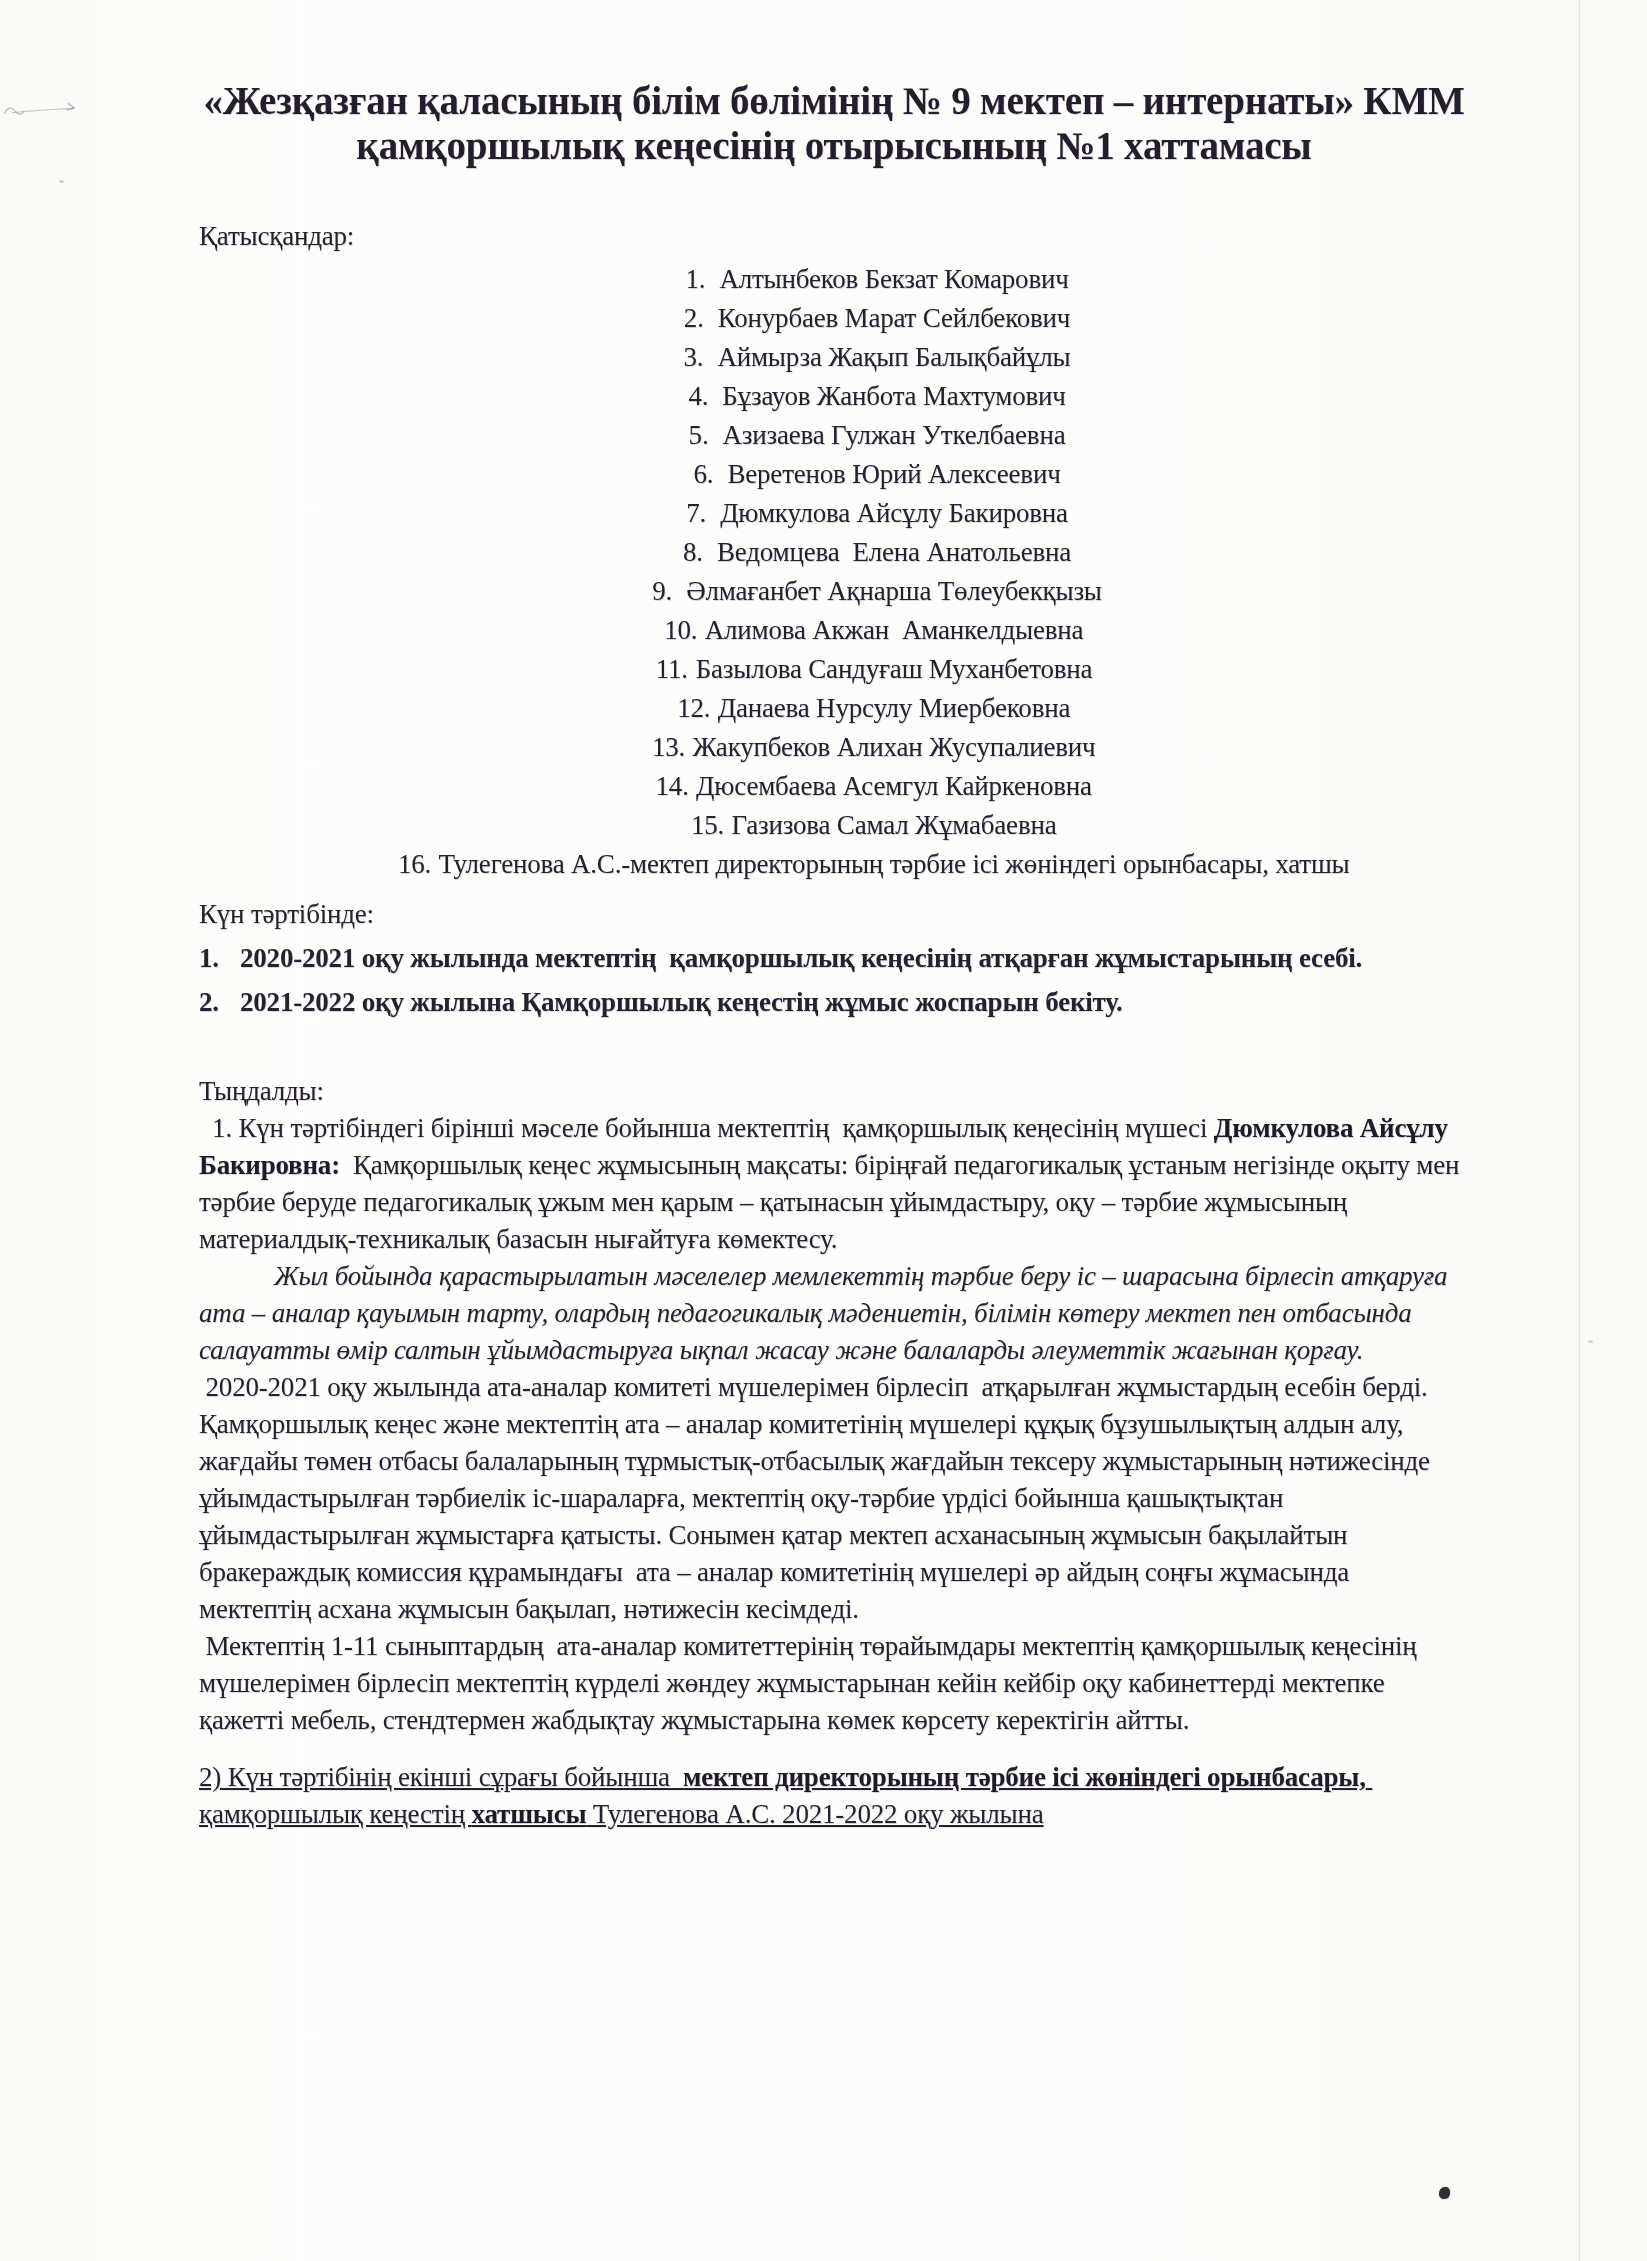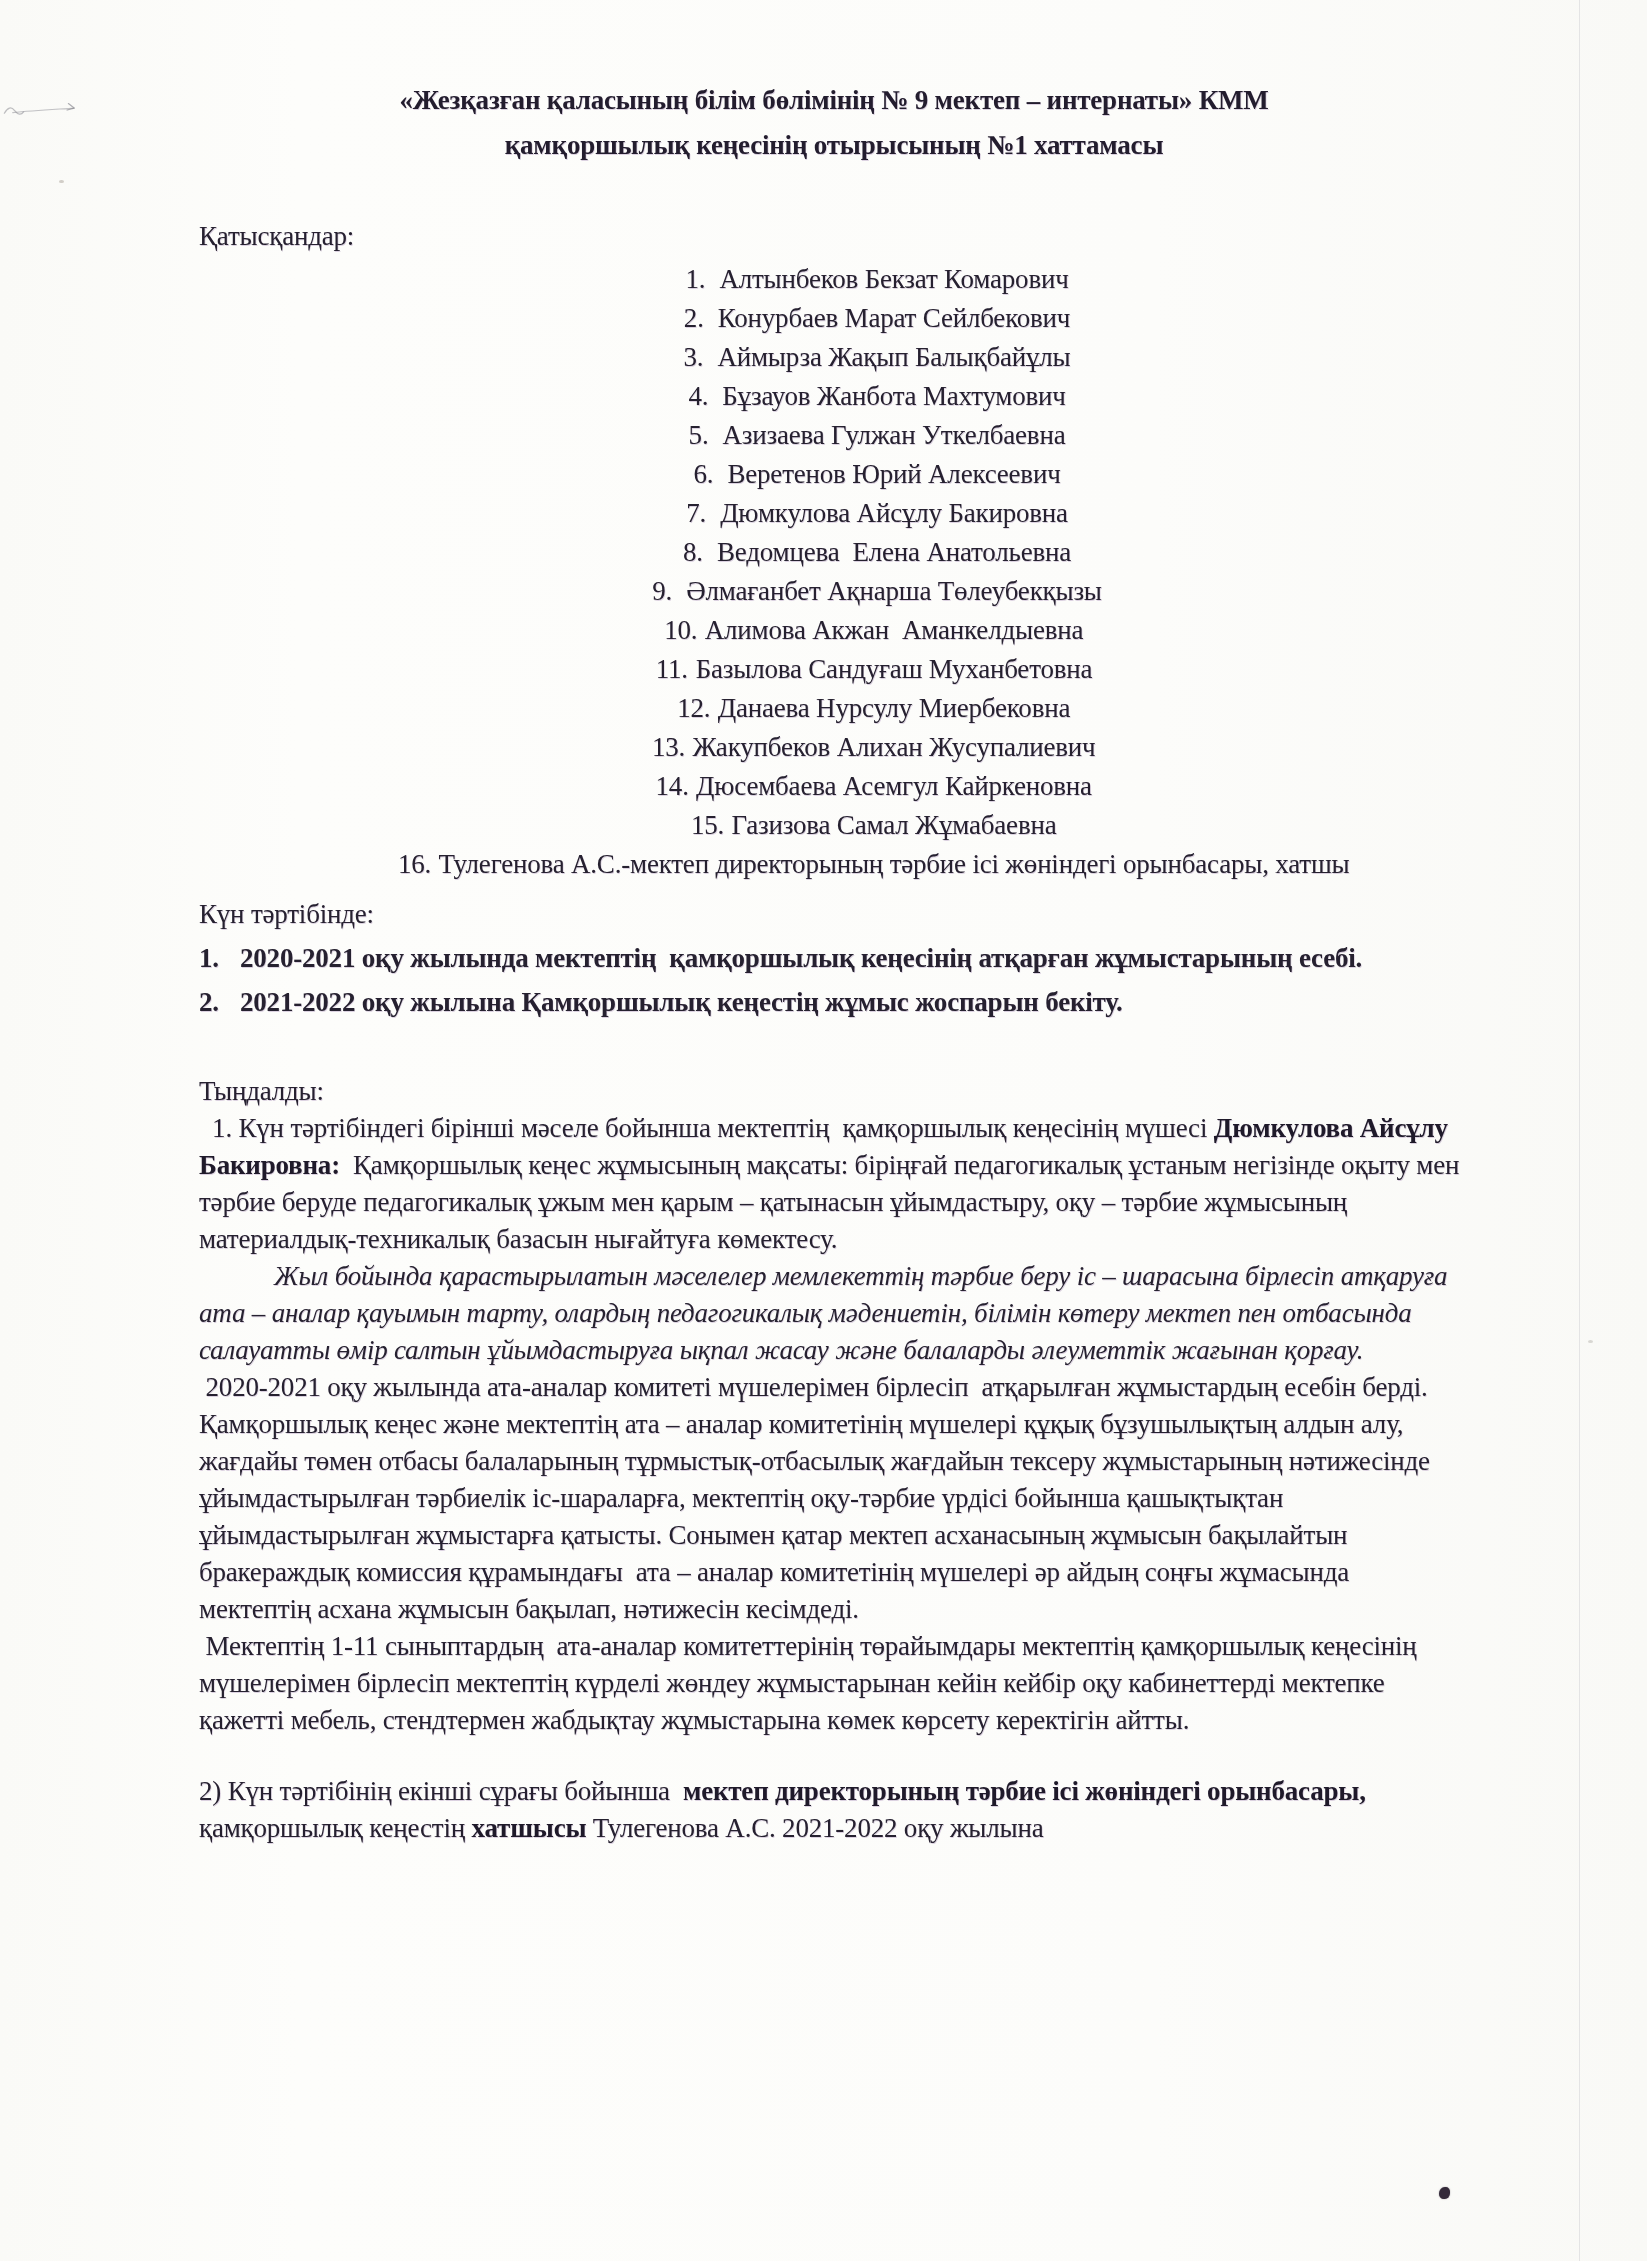--- a/index.html
+++ b/index.html
@@ -9,34 +9,34 @@
     font-family:"Liberation Serif","DejaVu Serif",serif;
   }
   .page{
     position:relative;width:1647px;height:2261px;overflow:hidden;
     background:linear-gradient(90deg,#fafaf7 0%,#fdfdfb 18%,#fcfcfa 70%,#f9f9f6 100%);
     color:#262130;
     font-size:27px;line-height:37px;letter-spacing:-0.2px;
     text-shadow:0.7px 0.5px 0.3px rgba(104,58,134,0.22);
   }
   .content{position:absolute;left:199px;top:0;width:1270px;}
-  .title{margin-top:78px;text-align:center;font-weight:bold;font-size:27px;line-height:45px;color:#231d2e;}
+  .title{margin-top:78px;text-align:center;font-weight:bold;font-size:39px;line-height:45px;color:#231d2e;}
   .date{margin-top:24.5px;text-align:right;padding-right:133px;}
   .heading{margin-top:50px;}
   ol.plist{list-style:none;margin:5.2px 0 0 0;padding:0 0 0 72px;text-align:center;}
   ol.plist li{line-height:39px;}
   .num{display:inline-block;width:48px;}
   .pname{white-space:pre-wrap;}
   .agenda-h{margin-top:12px;}
   .agenda-item{padding-left:72px;text-indent:-72px;margin-top:7px;white-space:pre-wrap;font-weight:bold;}
   .anum{display:inline-block;width:41px;text-indent:0;}
   .heard-h{margin-top:52px;}
   .body-p{margin:0;white-space:pre-wrap;}
   .indent{text-indent:75px;font-style:italic;}
-  .second{margin-top:34px;}
+  .second{margin-top:20px;text-decoration:underline;}
   b{color:#1f1a2a;}
   
   .pencil-mark{position:absolute;left:1.3px;top:94px;width:90px;height:32px;}
   .speck{position:absolute;left:59px;top:180px;width:4.5px;height:3.2px;background:rgba(150,140,128,0.40);border-radius:50%;}
   .speck2{position:absolute;left:1588px;top:1340px;width:5.2px;height:3.2px;background:rgba(140,135,125,0.30);border-radius:50%;}
   .edge-line{position:absolute;left:1579px;top:0;width:1.3px;height:2261px;background:rgba(202,202,206,0.45);}
   .ink-dot{position:absolute;left:1439px;top:2187px;width:11px;height:12.3px;background:#342a3a;border-radius:62% 45% 55% 50%;box-shadow:0 0 1.3px rgba(52,42,58,0.6);}
 </style>
 </head>
 <body>

